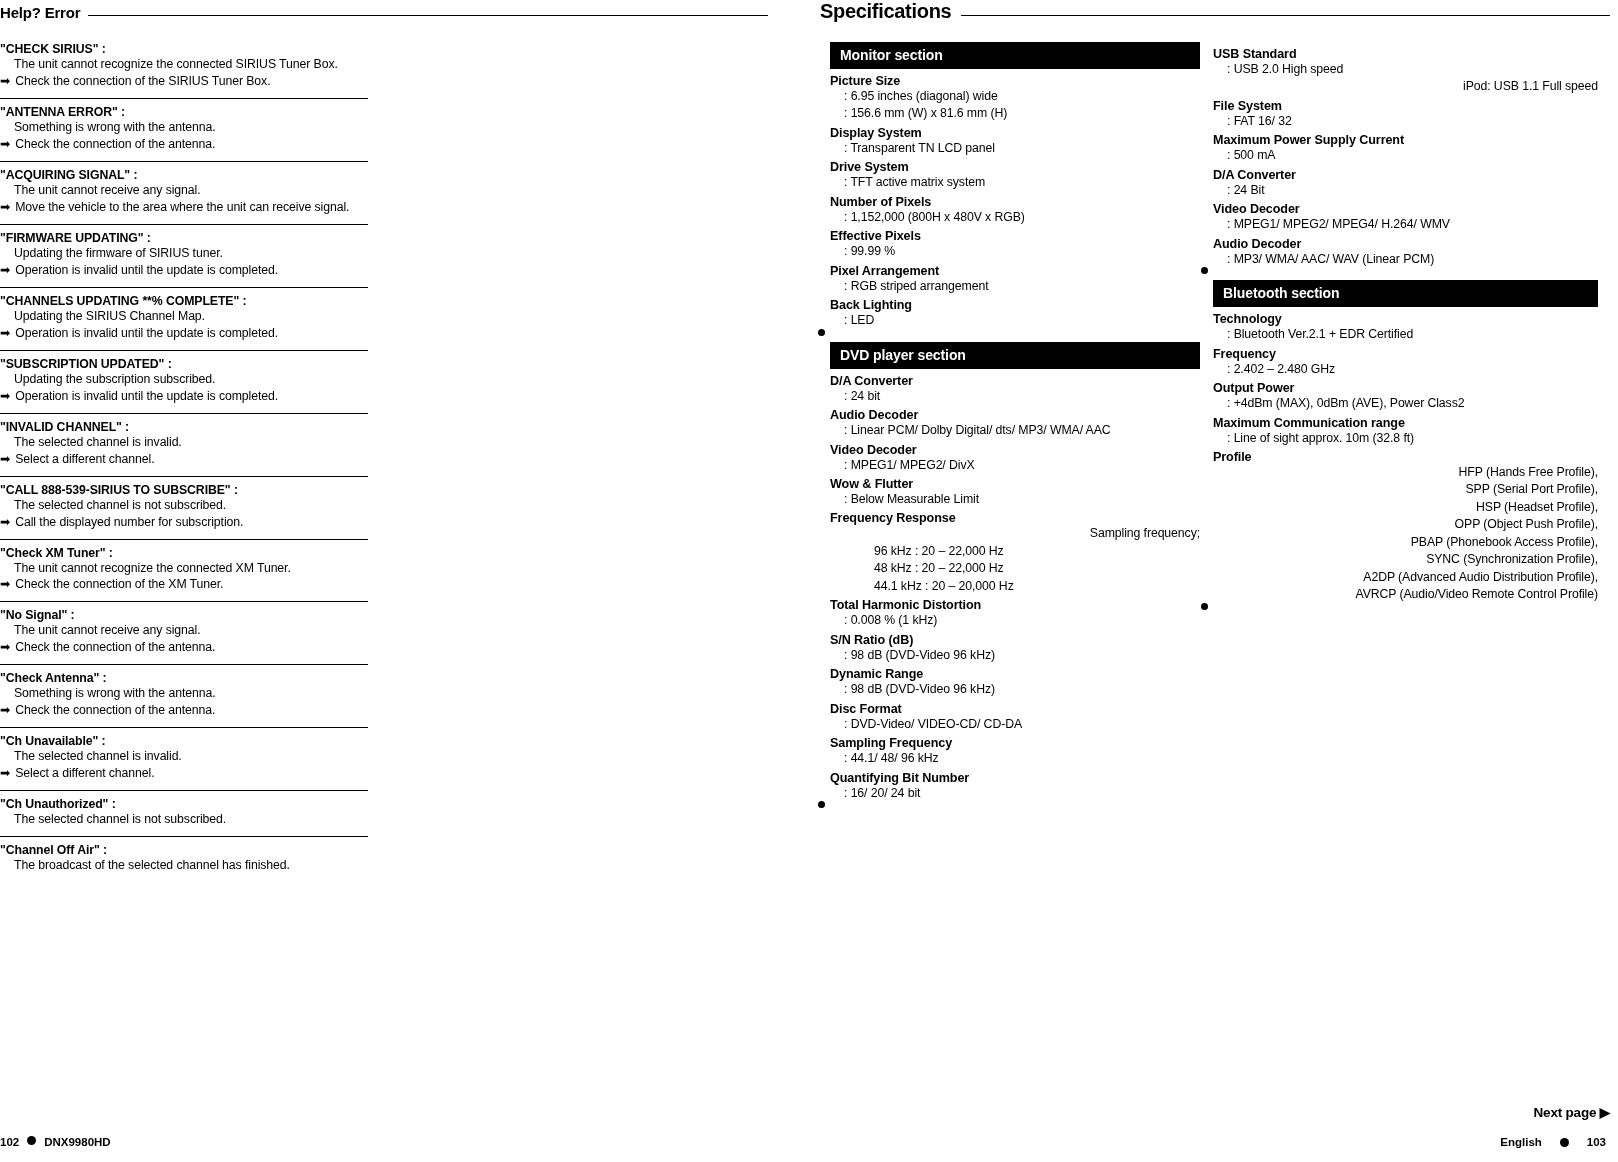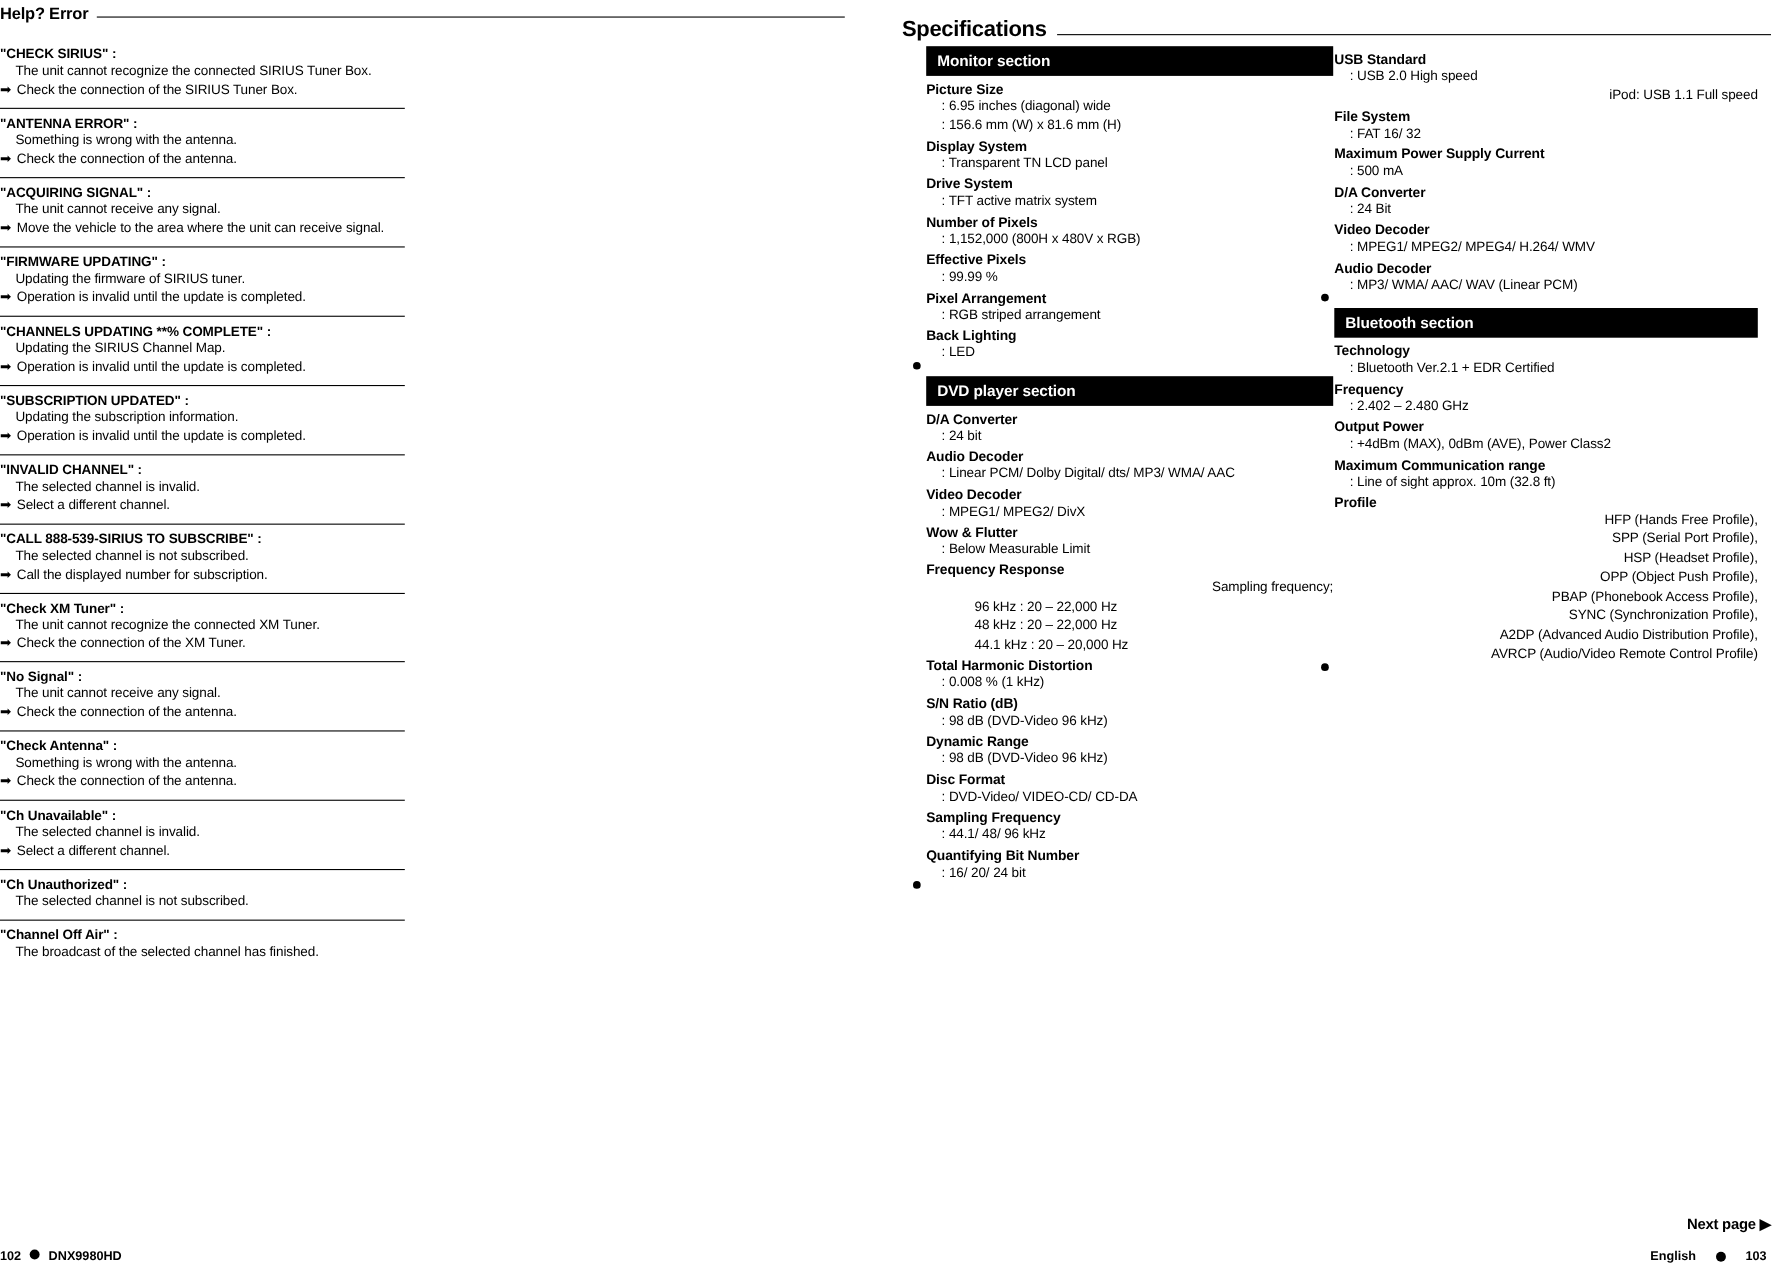--- a/index.html
+++ b/index.html
@@ -33,25 +33,25 @@
   .err-item:first-child { padding-top:6px; }
   .err-title { font-size:12.3px; font-weight:bold; letter-spacing:-0.1px; }
   .err-line { font-size:12.3px; margin-left:14px; letter-spacing:-0.1px; line-height:1.38; }
   .err-arrow { font-size:12.3px; margin-left:0px; letter-spacing:-0.1px; line-height:1.38;
                display:flex; gap:5px; }
   .err-arrow .ar { flex:0 0 auto; }
   .err-arrow .tx { flex:1 1 auto; }
   .nb { border-bottom:none !important; }
 
   
-  .spec-head { position:absolute; left:10px; top:16px; width:790px; display:flex; align-items:flex-end; }
+  .spec-head { position:absolute; left:10px; top:0px; width:790px; display:flex; align-items:flex-end; }
   .spec-head .ttl { font-size:20px; font-weight:bold; letter-spacing:-0.3px; padding-right:10px; white-space:nowrap; }
   .spec-head .rule { flex:1; border-bottom:1.8px solid #000; margin-bottom:7px; }
 
-  .col-a { position:absolute; left:32px; top:42px; width:370px; }
+  .col-a { position:absolute; left:20px; top:42px; width:370px; }
   .col-b { position:absolute; left:403px; top:42px; width:385px; }
 
   .sec-bar {
     background:#000; color:#fff; font-size:14px; font-weight:bold;
     padding:5px 10px 6px 10px; letter-spacing:-0.1px;
   }
   .sec-body { padding-top:2px; position:relative; }
   .sec-block { position:relative; margin-bottom:12px; }
   .sec-block .dot {
     position:absolute; left:-12px; bottom:-6px; width:7px; height:7px;
@@ -125,21 +125,21 @@
         <div class="err-item">
           <div class="err-title">"CHANNELS UPDATING **% COMPLETE" :</div>
           <div class="err-line">Updating the SIRIUS Channel Map.</div>
           <div class="err-arrow">
             <span class="ar">➡</span>
             <span class="tx">Operation is invalid until the update is completed.</span>
           </div>
         </div>
         <div class="err-item">
           <div class="err-title">"SUBSCRIPTION UPDATED" :</div>
-          <div class="err-line">Updating the subscription information.</div>
+          <div class="err-line">Updating the subscription subscribed.</div>
           <div class="err-arrow">
             <span class="ar">➡</span>
             <span class="tx">Operation is invalid until the update is completed.</span>
           </div>
         </div>
         <div class="err-item">
           <div class="err-title">"INVALID CHANNEL" :</div>
           <div class="err-line">The selected channel is invalid.</div>
           <div class="err-arrow">
             <span class="ar">➡</span>

